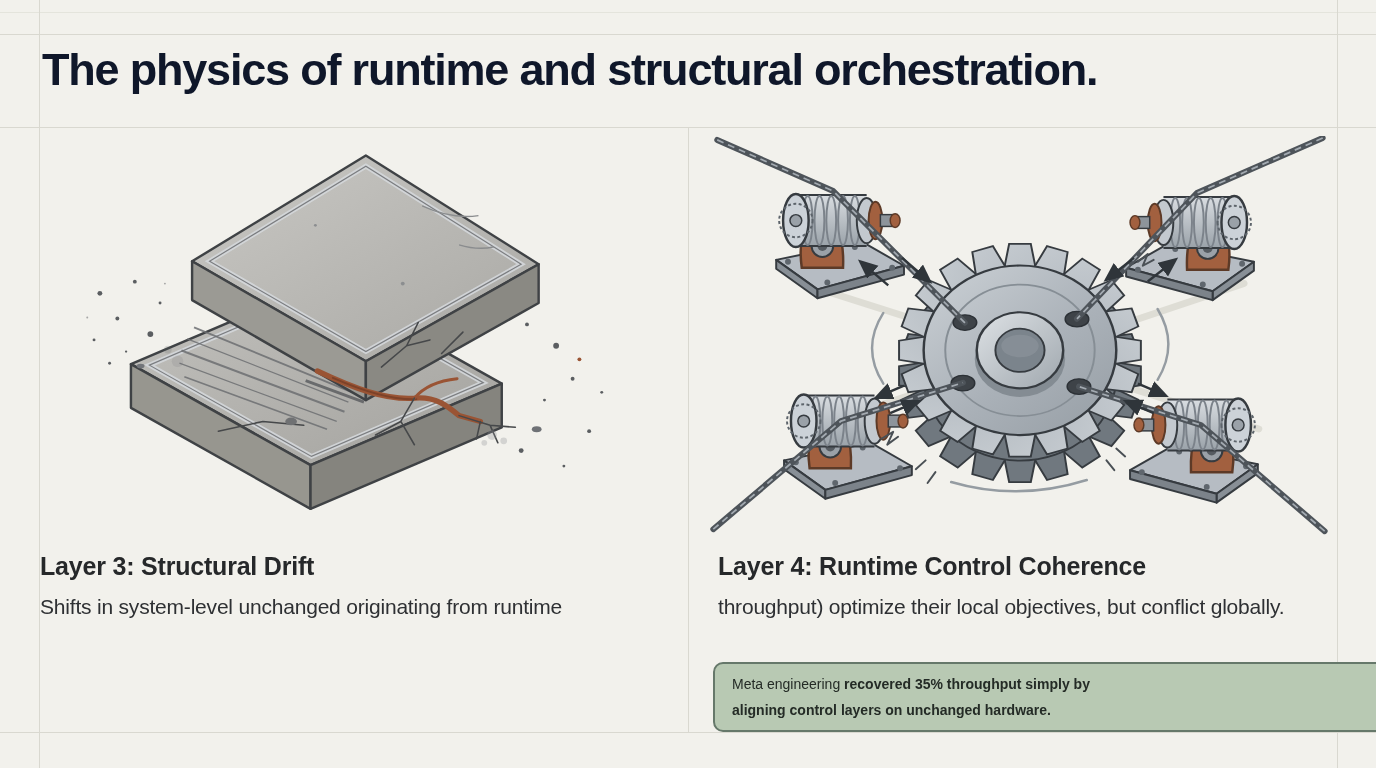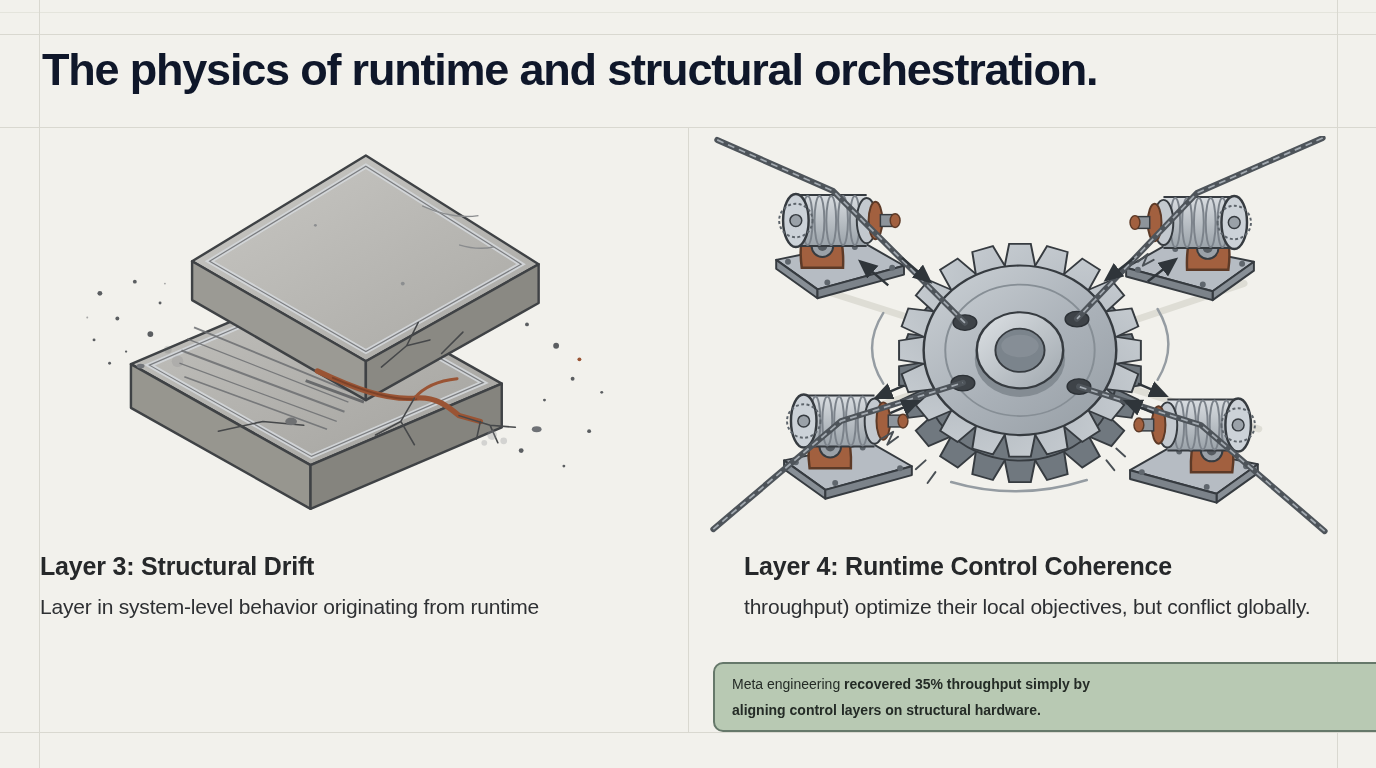--- a/index.html
+++ b/index.html
@@ -23,21 +23,21 @@
     font-size:25px;font-weight:700;letter-spacing:-0.2px;
     color:#26282a;white-space:nowrap;
   }
   .panel-body{
     position:absolute;top:594px;
     font-size:21px;line-height:26px;letter-spacing:-0.2px;
     color:#2e3033;
   }
   .panel-body div{white-space:nowrap;}
   .left-col{left:40px;}
-  .right-col{left:744px;}
+  .right-col{left:718px;}
   .illus{position:absolute;}
   .illus-left{left:72px;top:138px;width:545px;height:398px;}
   .illus-right{left:692px;top:136px;width:652px;height:403px;}
   .callout{
     position:absolute;left:713px;top:662px;width:748px;box-sizing:border-box;
     background:#b8c9b3;border:2px solid #66786a;border-radius:10px;
     padding:7px 17px;font-size:14px;line-height:26px;color:#242b26;
   }
   .callout b{font-weight:700;}
   .callout div{white-space:nowrap;}
@@ -284,26 +284,26 @@
     <g>
       <path d="M452,128 l10,-8 l-5,12 l11,-6" class="mark"></path>
       <path d="M208,306 l-11,8 l6,-13 l-12,7" class="mark"></path>
       <path d="M236,330 l-10,9 M246,342 l-8,11" class="mark"></path>
       <path d="M430,318 l9,8 M420,330 l8,10" class="mark"></path>
     </g>
   </svg>
 
   <div class="panel-heading left-col">Layer 3: Structural Drift</div>
   <div class="panel-body left-col">
-    <div>Layer in system-level behavior originating from runtime</div>
+    <div>Shifts in system-level unchanged originating from runtime</div>
   </div>
 
   <div class="panel-heading right-col">Layer 4: Runtime Control Coherence</div>
   <div class="panel-body right-col">
     <div>throughput) optimize their local objectives, but conflict globally.</div>
   </div>
 
   <div class="callout">
     <div><span>Meta engineering </span><b>recovered 35% throughput simply by</b></div>
-    <div><b>aligning control layers on structural hardware.</b></div>
+    <div><b>aligning control layers on unchanged hardware.</b></div>
   </div>
 
 </div>
 
 </body></html>

